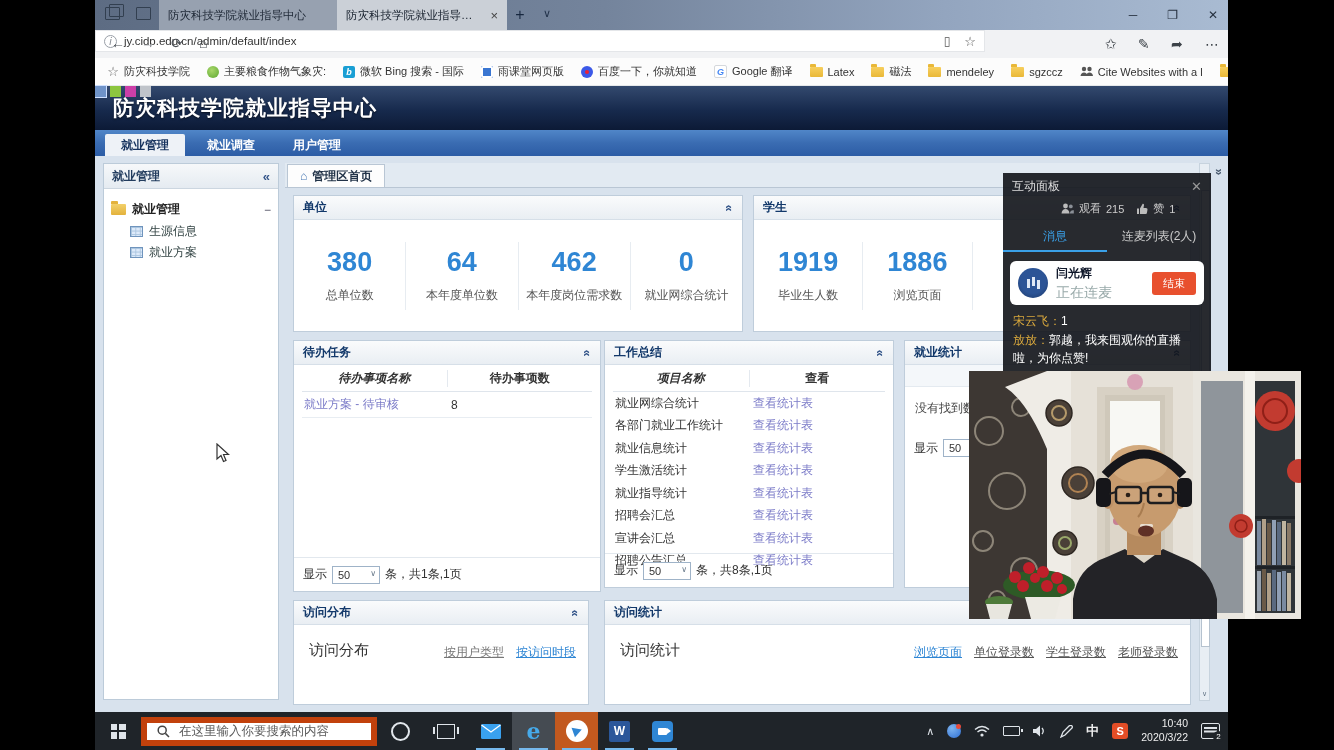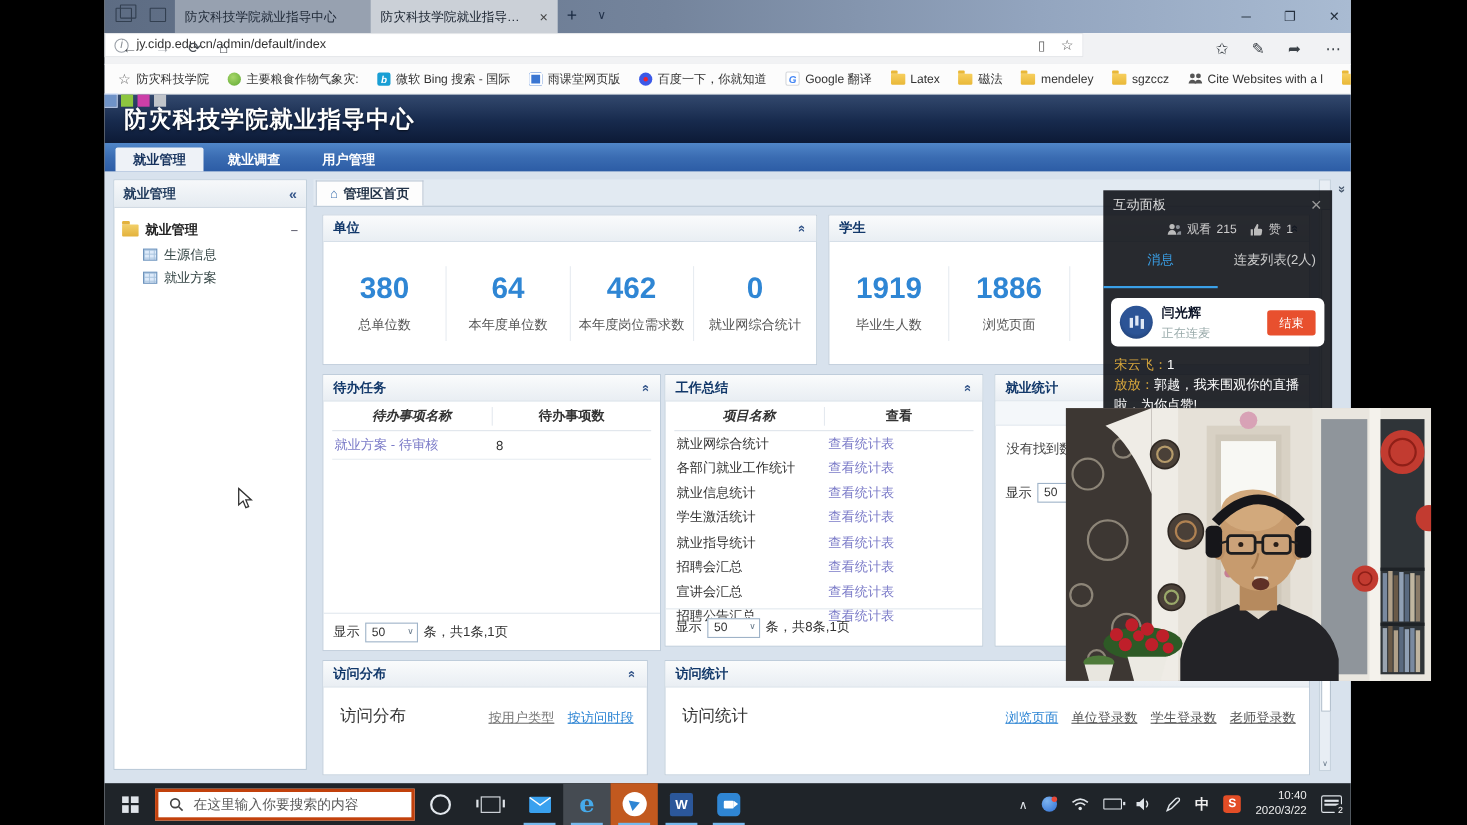--- a/index.html
+++ b/index.html
@@ -107,21 +107,21 @@
   .vtitle{position:absolute;left:15px;top:16px;font-size:15px;color:#333;}
   .vfilters{position:absolute;right:12px;top:19px;display:flex;gap:12px;font-size:12px;}
   .f-gray{color:#777;}
   .f-blue{color:#2f86d4;}
   .f-dark{color:#555;}
   
   .taskbar{left:0;top:712px;width:1133px;height:38px;background:#1f2429;display:flex;align-items:center;z-index:10;position:absolute;}
   .tbtn{width:46px;height:38px;display:flex;align-items:center;justify-content:center;flex:none;}
   .winlogo{width:15px;height:15px;display:grid;grid-template-columns:1fr 1fr;grid-template-rows:1fr 1fr;gap:2px;}
   .winlogo i{background:#dfe4e9;}
-  .searchbox{width:236px;height:29px;background:#fff;border:3px solid #c2410c;display:flex;align-items:center;gap:9px;padding:0 10px;font-size:12.5px;color:#5a5a5a;flex:none;box-sizing:border-box;}
+  .searchbox{width:236px;height:29px;background:#fff;border:6px solid #c2410c;display:flex;align-items:center;gap:9px;padding:0 10px;font-size:12.5px;color:#5a5a5a;flex:none;box-sizing:border-box;}
   .ring{width:15px;height:15px;border:2px solid #e2e7ec;border-radius:50%;}
   .tvico{width:16px;height:13px;border:1.5px solid #dfe4e9;position:relative;}
   .tvico::before,.tvico::after{content:"";position:absolute;top:2px;width:2px;height:7px;background:#dfe4e9;}
   .tvico::before{left:-5px;}
   .tvico::after{right:-5px;}
   .app{width:43px;height:38px;display:flex;align-items:center;justify-content:center;position:relative;flex:none;}
   .app .ul{position:absolute;bottom:0;left:7px;right:7px;height:2px;background:#76b9ed;}
   .app.on-gray{background:#454b52;}
   .app.on-orange{background:#c2591f;}
   .edge-e{font-size:22px;font-weight:bold;color:#46aaea;font-family:"DejaVu Serif",serif;line-height:1;}
@@ -143,28 +143,28 @@
   .notif{width:17px;height:14px;border:1.5px solid #dfe4e9;border-radius:2px;position:relative;background:#1f2429;}
   .notif::before{content:"";position:absolute;left:2px;top:3px;right:2px;height:1.5px;background:#dfe4e9;box-shadow:0 3.5px 0 #dfe4e9;}
   .notif b{position:absolute;right:-5px;bottom:-4px;width:11px;height:11px;background:#1f2429;border-radius:50%;font-size:8px;color:#fff;display:flex;align-items:center;justify-content:center;font-weight:normal;}
   
   .chat{position:absolute;left:1003px;top:173px;width:208px;height:198px;background:rgba(17,19,24,0.90);z-index:40;color:#ddd;overflow:hidden;}
   .chat-head{display:flex;align-items:center;padding:5px 9px 2px;font-size:12px;color:#ddd;}
   .chat-close{margin-left:auto;color:#999;font-size:13px;}
   .chat-stats{display:flex;align-items:center;gap:12px;padding:4px 10px 0;font-size:11px;color:#ccc;margin-left:48px;}
   .cstat{display:flex;align-items:center;gap:5px;}
   .chat-tabs{display:flex;margin-top:8px;font-size:12px;}
-  .ctab{flex:1;text-align:center;padding:4px 0 15px;border-bottom:2px solid transparent;color:#ccc;}
+  .ctab{flex:1;text-align:center;padding:4px 0 5px;border-bottom:2px solid transparent;color:#ccc;}
   .ctab.on{color:#3aa0e8;border-bottom-color:#3aa0e8;}
   .miccard{margin:9px 7px 5px;background:#fff;border-radius:6px;height:44px;display:flex;align-items:center;padding:0 8px;gap:8px;}
   .avatar{width:30px;height:30px;border-radius:50%;background:radial-gradient(circle at 50% 42%,#2c5496 55%,#1a3563);position:relative;flex:none;}
   .avatar::after{content:"";position:absolute;left:9px;top:11px;width:3px;height:9px;background:#dfe8f5;box-shadow:5px -2px 0 #dfe8f5,10px 1px 0 #dfe8f5;}
   .cinfo{display:flex;flex-direction:column;}
   .cname{font-size:12px;color:#0f172a;font-weight:bold;}
-  .cstatus{font-size:11px;color:#9aa;margin-top:2px;}
+  .cstatus{font-size:14px;color:#9aa;margin-top:2px;}
   .cbtn{margin-left:auto;background:#e8502e;color:#fff;font-size:11px;padding:4px 11px;border-radius:3px;border:none;}
   .msgs{padding:2px 10px;font-size:12px;line-height:1.55;color:#fff;}
   .mname{color:#d9a83c;}
   .mname::after{content:"：";color:#d9a83c;}
   
   .webcam{position:absolute;left:969px;top:371px;width:332px;height:248px;z-index:50;background:#111;}
   .webcam svg{display:block;}
   
   .cursor{position:absolute;left:216px;top:443px;z-index:60;}
 </style>

